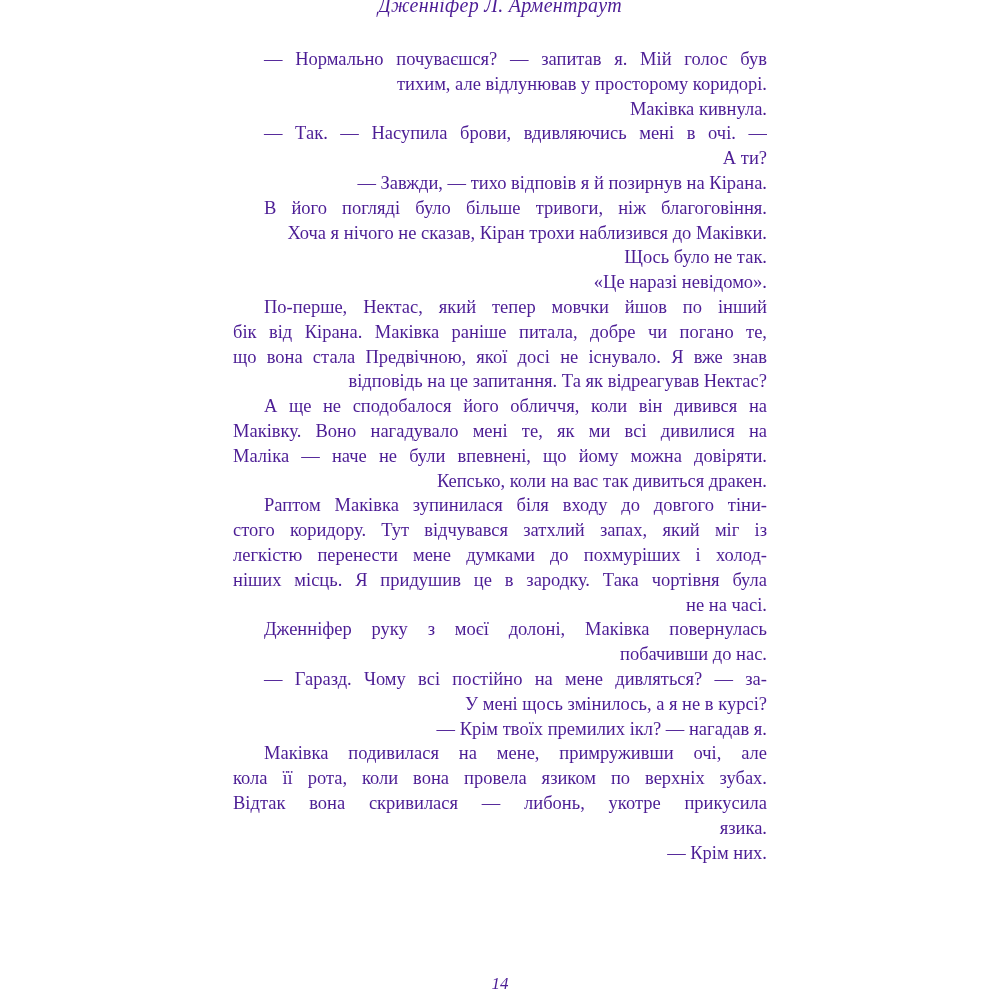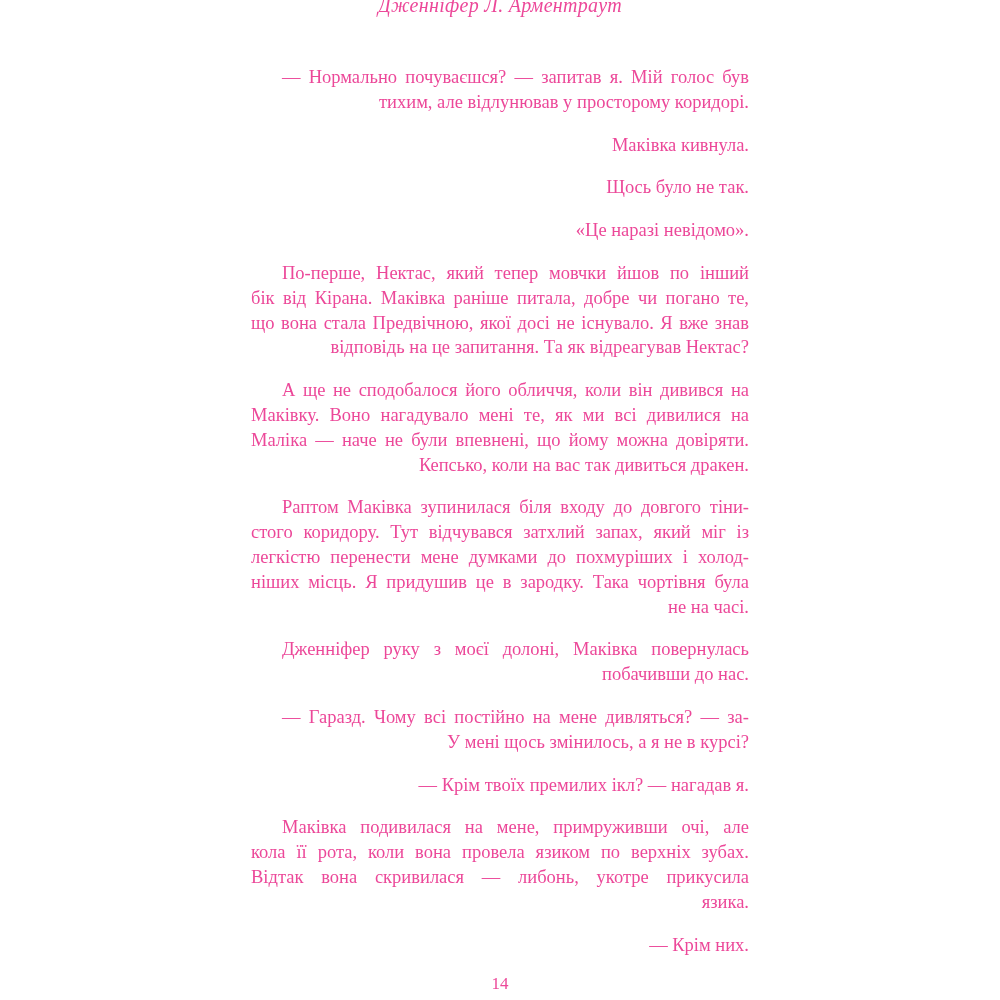--- a/index.html
+++ b/index.html
@@ -6,41 +6,41 @@
     margin: 0;
     padding: 0;
   }
   .page {
     position: relative;
     width: 1000px;
     height: 1000px;
     background: #ffffff;
     overflow: hidden;
     font-family: "Liberation Serif", "DejaVu Serif", serif;
-    color: #ec4899;
+    color: #4c1d95;
   }
   .running-header {
     position: absolute;
     top: -6px;
     left: 0;
     width: 1000px;
     text-align: center;
     font-style: italic;
     font-size: 20px;
     line-height: 22px;
     letter-spacing: 0.3px;
   }
   .page-text {
     position: absolute;
     top: 47px;
     left: 233px;
     width: 534px;
   }
   .paragraph {
-    margin: 18px;
+    margin: 0;
   }
   .line {
     height: 24.8px;
     line-height: 24.8px;
     font-size: 18.5px;
     overflow: hidden;
     white-space: normal;
     text-align: right;
   }
   .line.first {
@@ -51,35 +51,47 @@
     text-align-last: justify;
   }
   .page-number {
     position: absolute;
     top: 974px;
     left: 0;
     width: 1000px;
     text-align: center;
     font-size: 17px;
     line-height: 20px;
+    font-style: italic;
   }
 </style>
 </head>
 <body>
 
 <div class="page">
   <div class="running-header">Дженніфер Л. Арментраут</div>
 
   <div class="page-text">
       <div class="paragraph">
         <div class="line first just">— Нормально почуваєшся? — запитав я. Мій голос був</div>
         <div class="line">тихим, але відлунював у просторому коридорі.</div>
       </div>
       <div class="paragraph">
         <div class="line first">Маківка кивнула.</div>
+      </div>
+      <div class="paragraph">
+        <div class="line first just">— Так. — Насупила брови, вдивляючись мені в очі. —</div>
+        <div class="line">А ти?</div>
+      </div>
+      <div class="paragraph">
+        <div class="line first">— Завжди, — тихо відповів я й позирнув на Кірана.</div>
+      </div>
+      <div class="paragraph">
+        <div class="line first just">В його погляді було більше тривоги, ніж благоговіння.</div>
+        <div class="line">Хоча я нічого не сказав, Кіран трохи наблизився до Маківки.</div>
       </div>
       <div class="paragraph">
         <div class="line first">Щось було не так.</div>
       </div>
       <div class="paragraph">
         <div class="line first">«Це наразі невідомо».</div>
       </div>
       <div class="paragraph">
         <div class="line first just">По-перше, Нектас, який тепер мовчки йшов по інший</div>
         <div class="line just">бік від Кірана. Маківка раніше питала, добре чи погано те,</div>

